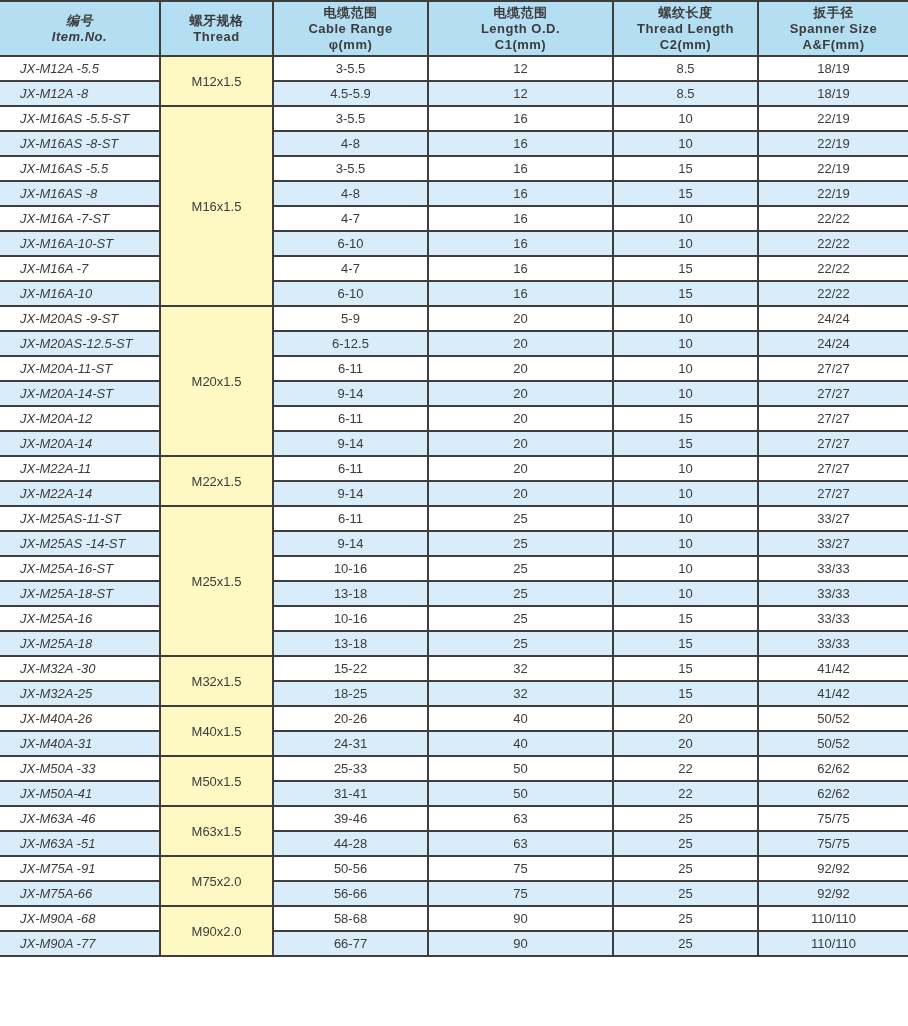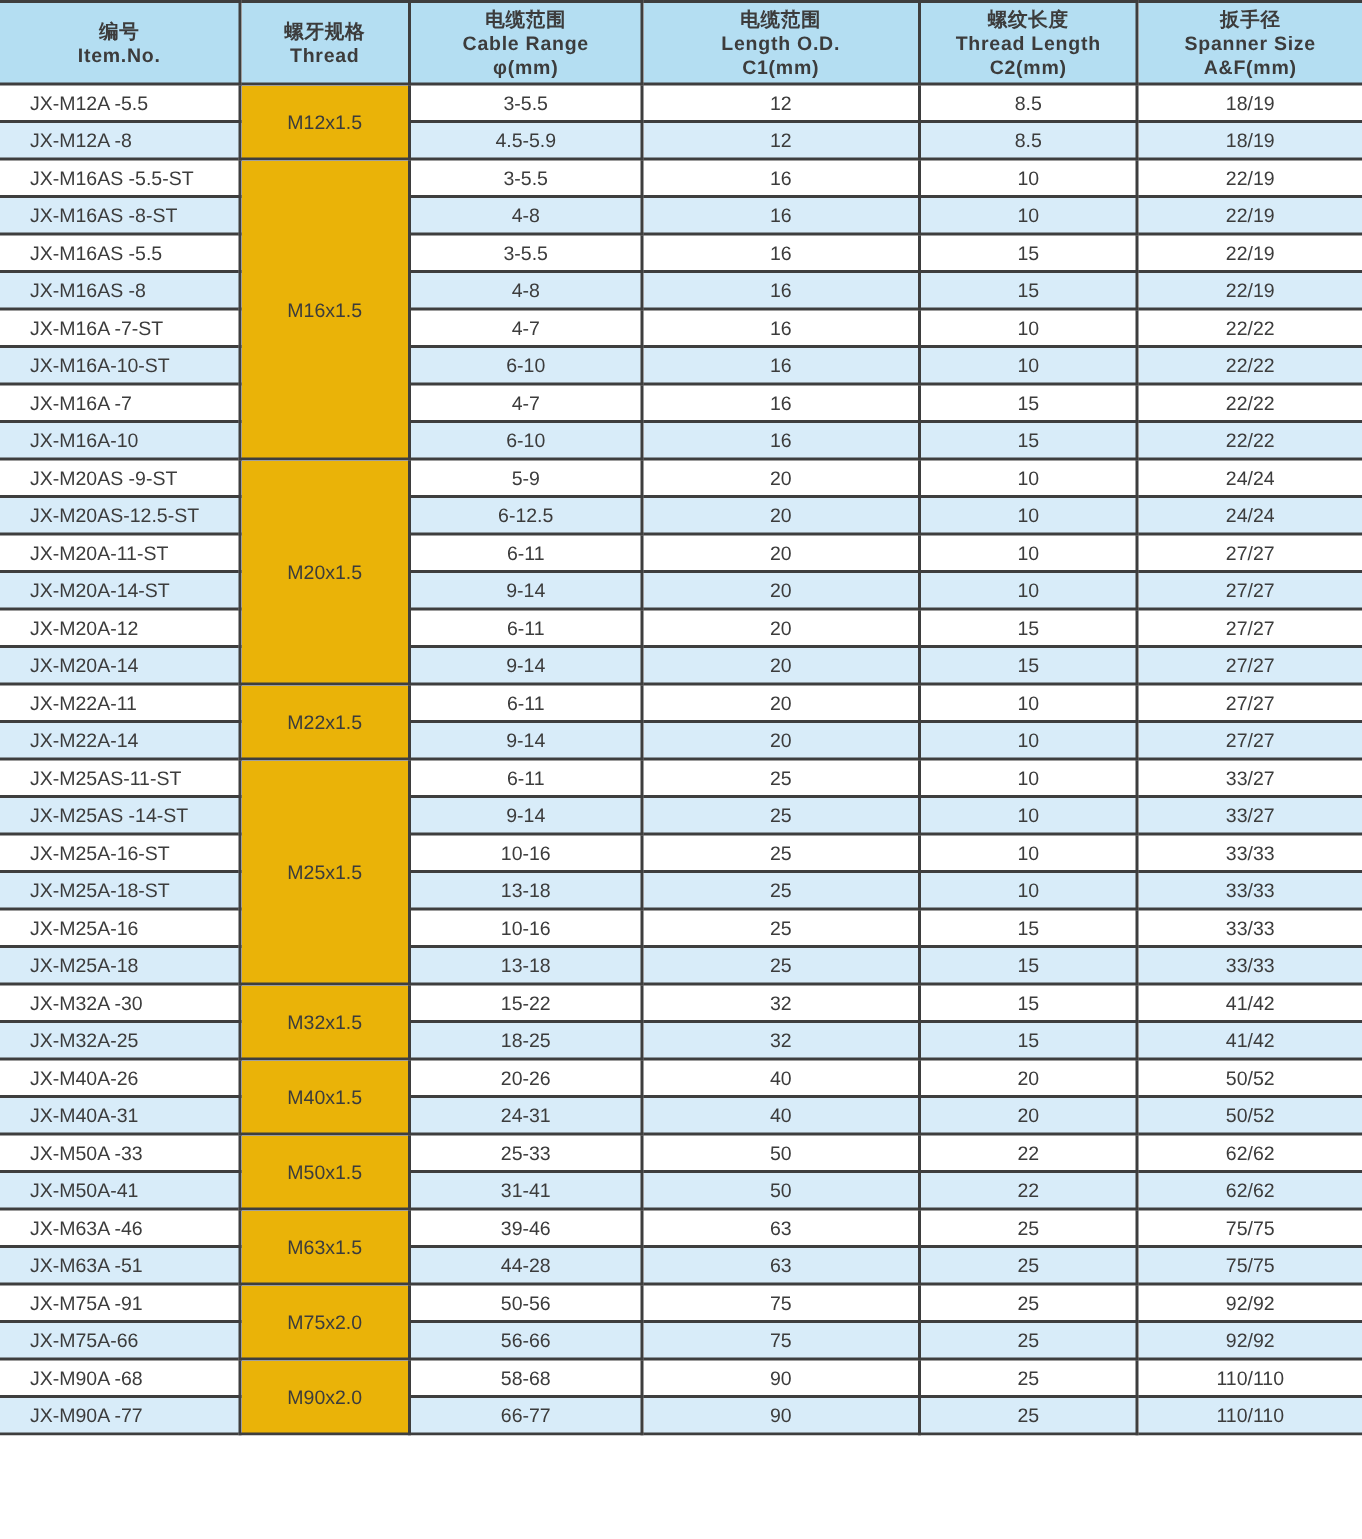--- a/index.html
+++ b/index.html
@@ -1,27 +1,27 @@
 <!DOCTYPE html>
 <html><head>
 <meta charset="utf-8">
 <style>
   html,body{margin:0;padding:0;background:#ffffff;}
   body{width:908px;font-family:"Liberation Sans","DejaVu Sans",sans-serif;color:#3c3c3c;}
   table{border-collapse:collapse;table-layout:fixed;width:908px;}
   th,td{border:2px solid #3e3e3e;overflow:hidden;white-space:nowrap;}
-  th:first-child,td:first-child{border-left:none;}
+  th:first-child,td:first-child{border-left:none;font-style:italic;}
   th:last-child,td:last-child{border-right:none;}
   thead th{background:#b4def2;height:53px;vertical-align:middle;text-align:center;
            font-weight:bold;font-size:13px;padding:0;}
   thead th .hl{line-height:16px;letter-spacing:0.5px;}
   tbody td{height:23px;text-align:center;font-size:13px;padding:0;background:#ffffff;}
   tbody td.item{text-align:left;padding-left:20px;}
   tbody tr.alt td{background:#d8ecf9;}
-  tbody td.thread{background:#eab308;text-align:center;}
+  tbody td.thread{background:#fef9c3;text-align:center;}
 </style>
 </head>
 <body>
 
 <table>
   <colgroup>
     <col style="width:160px">
       <col style="width:113px">
       <col style="width:155px">
     <col style="width:185px">

